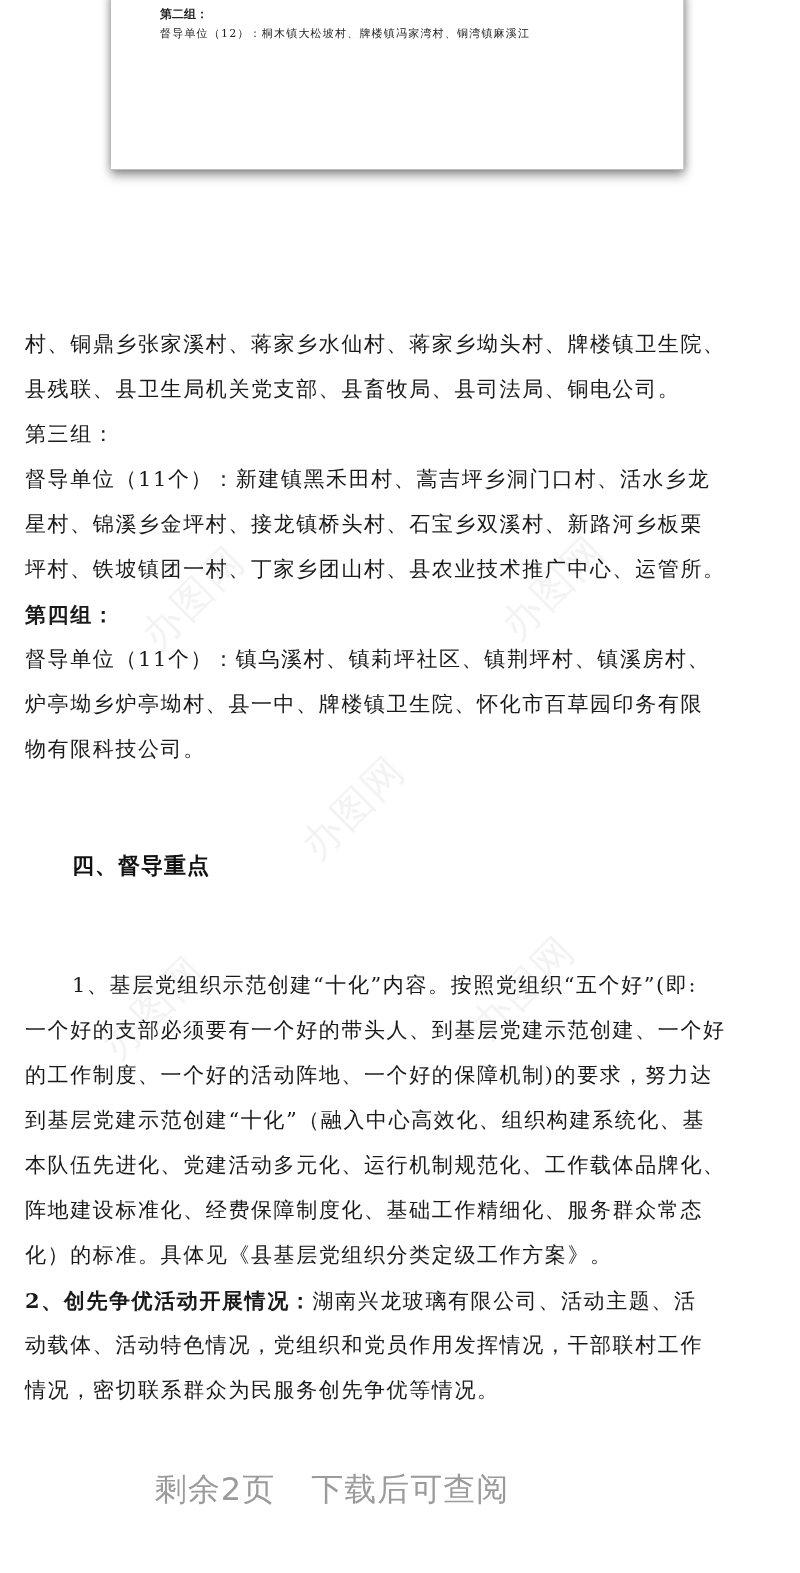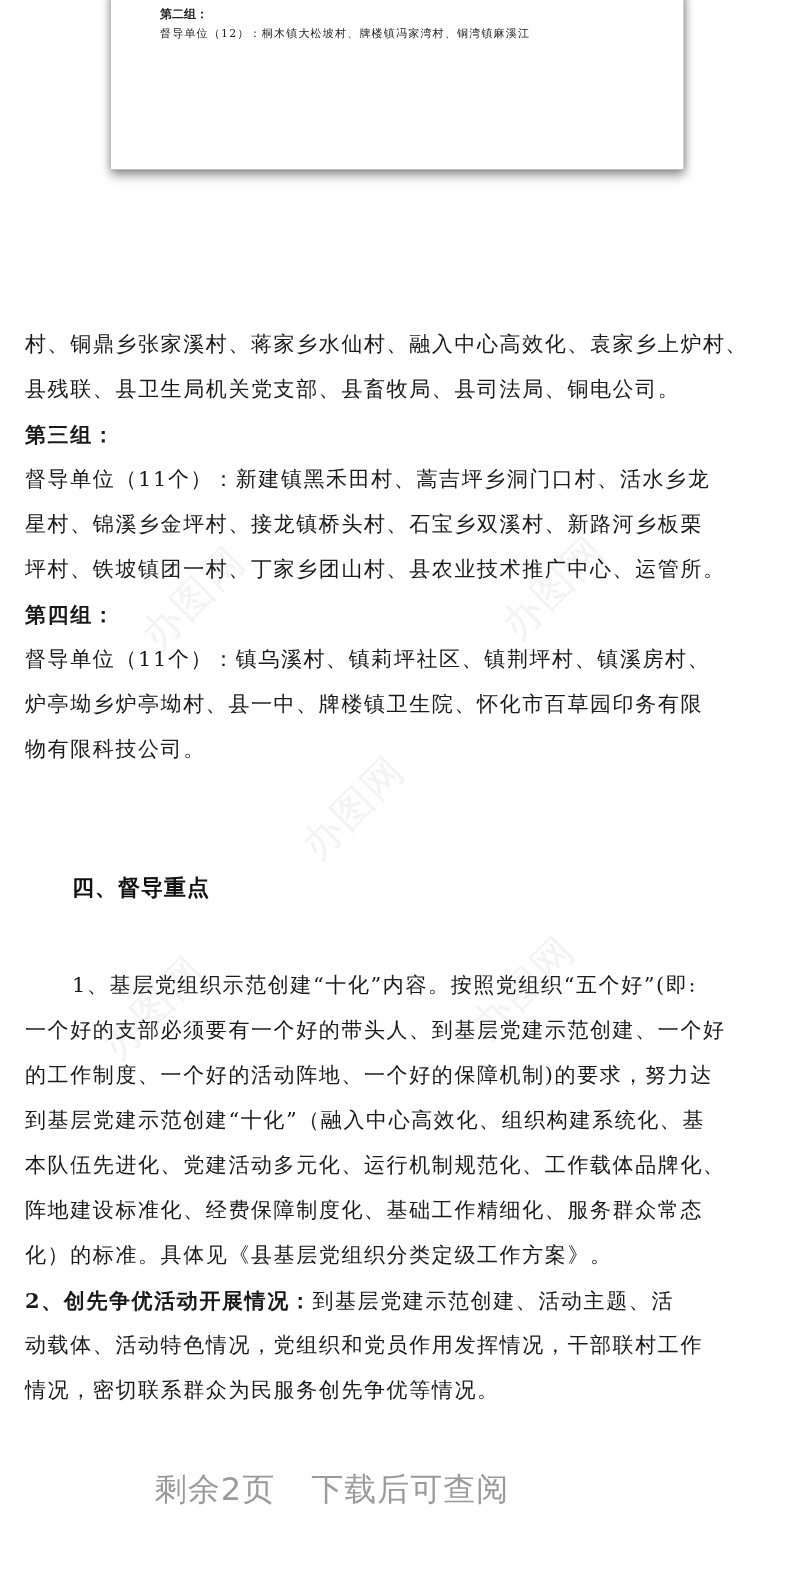--- a/index.html
+++ b/index.html
@@ -59,21 +59,21 @@
     .line {
       display: block;
       height: 45px;
     }
     .bold {
       font-weight: bold;
     }
     .heading-4 {
       position: absolute;
       left: 72px;
-      top: 873px;
+      top: 851px;
       font-size: 22px;
       font-weight: bold;
       font-family: "DejaVu Sans", "Liberation Sans", sans-serif;
       letter-spacing: 1px;
       color: #111;
     }
     .indent {
       padding-left: 47px;
     }
 
@@ -114,44 +114,44 @@
 <div class="watermark" style="left:290px; top:780px;">办图网</div>
 <div class="watermark" style="left:90px; top:980px;">办图网</div>
 <div class="watermark" style="left:460px; top:960px;">办图网</div>
 
 <div class="page-card">
   <div class="group-label">第二组：</div>
   <div class="group-units">督导单位（12）：桐木镇大松坡村、牌楼镇冯家湾村、铜湾镇麻溪江</div>
 </div>
 
 <div class="body-text" style="top:322px;">
-  <span class="line">村、铜鼎乡张家溪村、蒋家乡水仙村、融入中心高效化、袁家乡上炉村、</span>
+  <span class="line">村、铜鼎乡张家溪村、蒋家乡水仙村、蒋家乡坳头村、牌楼镇卫生院、</span>
   <span class="line">县残联、县卫生局机关党支部、县畜牧局、县司法局、铜电公司。</span>
 
-  <span class="line bold" style="font-weight:bold;">第三组：</span>
+  <span class="line bold" style="font-weight:normal;">第三组：</span>
   <span class="line">督导单位（11个）：新建镇黑禾田村、蒿吉坪乡洞门口村、活水乡龙</span>
   <span class="line">星村、锦溪乡金坪村、接龙镇桥头村、石宝乡双溪村、新路河乡板栗</span>
   <span class="line">坪村、铁坡镇团一村、丁家乡团山村、县农业技术推广中心、运管所。</span>
 
   <span class="line" style="font-weight:bold;">第四组：</span>
   <span class="line">督导单位（11个）：镇乌溪村、镇莉坪社区、镇荆坪村、镇溪房村、</span>
   <span class="line">炉亭坳乡炉亭坳村、县一中、牌楼镇卫生院、怀化市百草园印务有限</span>
   <span class="line">物有限科技公司。</span>
 </div>
 
 <div class="heading-4">四、督导重点</div>
 
 <div class="body-text" style="top:963px;">
   <span class="line indent">1、基层党组织示范创建“十化”内容。按照党组织“五个好”(即:</span>
   <span class="line">一个好的支部必须要有一个好的带头人、到基层党建示范创建、一个好</span>
   <span class="line">的工作制度、一个好的活动阵地、一个好的保障机制)的要求，努力达</span>
   <span class="line">到基层党建示范创建“十化”（融入中心高效化、组织构建系统化、基</span>
   <span class="line">本队伍先进化、党建活动多元化、运行机制规范化、工作载体品牌化、</span>
   <span class="line">阵地建设标准化、经费保障制度化、基础工作精细化、服务群众常态</span>
   <span class="line">化）的标准。具体见《县基层党组织分类定级工作方案》。</span>
-  <span class="line"><span class="bold">2、创先争优活动开展情况：</span><span>到基层党建示范创建、活动主题、活</span></span>
+  <span class="line"><span class="bold">2、创先争优活动开展情况：</span><span>湖南兴龙玻璃有限公司、活动主题、活</span></span>
   <span class="line">动载体、活动特色情况，党组织和党员作用发挥情况，干部联村工作</span>
   <span class="line">情况，密切联系群众为民服务创先争优等情况。</span>
 </div>
 
 <div class="footer-prompt">
   <span>剩余2页</span><span class="gap"></span><span>下载后可查阅</span>
 </div>
 
 </body></html>

